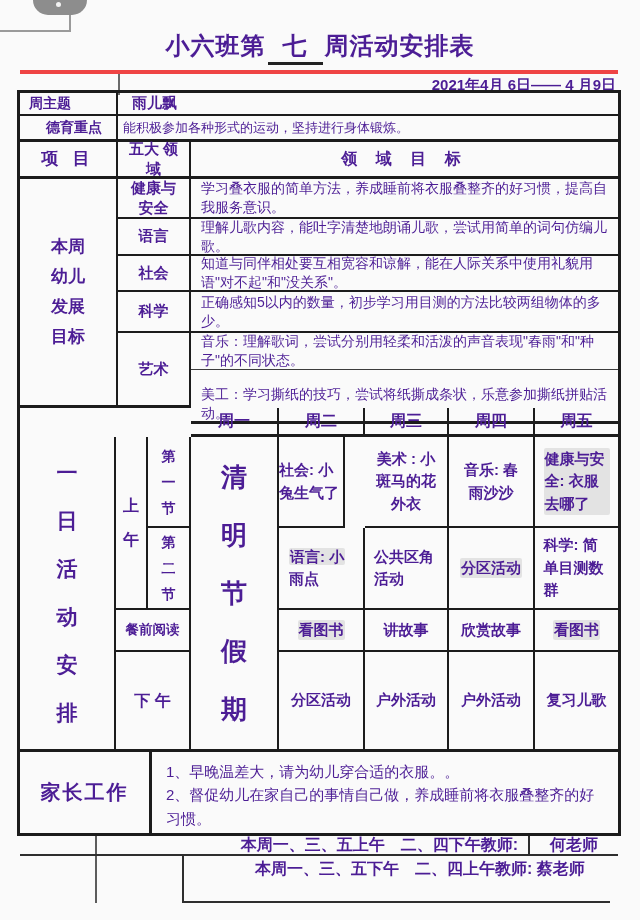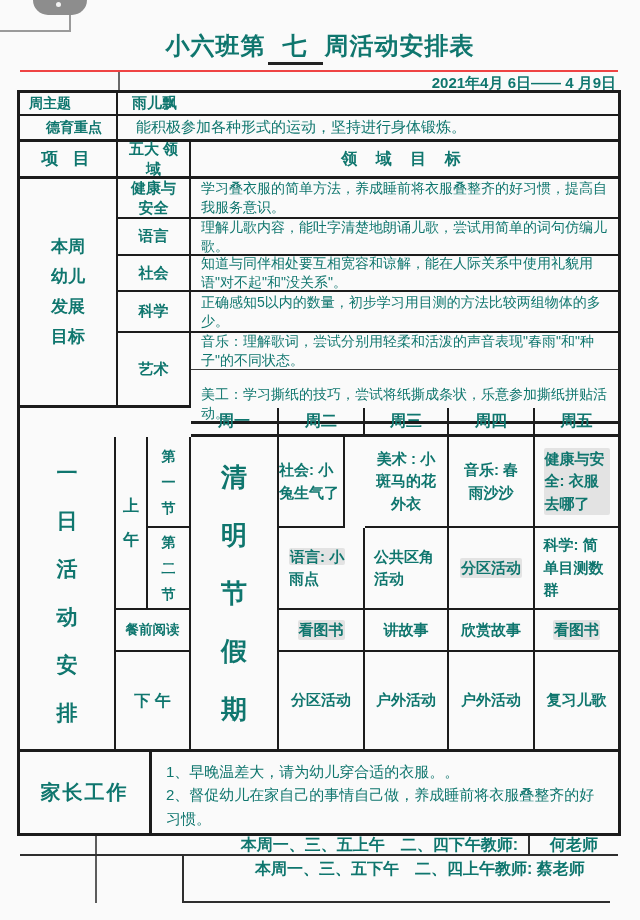--- a/index.html
+++ b/index.html
@@ -1,39 +1,39 @@
 <!DOCTYPE html>
 <html><head>
 <meta charset="utf-8">
 <style>
   html,body{margin:0;padding:0;background:#e9e9e9;}
   .page{
     position:relative;width:640px;height:920px;background:#fafafa;overflow:hidden;
-    font-family:"Liberation Sans","DejaVu Sans",sans-serif;color:#0f766e;
+    font-family:"Liberation Sans","DejaVu Sans",sans-serif;color:#4c1d95;
   }
   .cell{
     position:absolute;box-sizing:border-box;display:flex;align-items:center;justify-content:center;
     border:0 solid #1c1c1c;text-align:center;line-height:1.35;
   }
   .leftal{justify-content:flex-start;text-align:left;}
   .br2{border-right-width:2px}
   .br3{border-right-width:3px}
   .bb1{border-bottom-width:1px;border-bottom-color:#3c3c3c}
   .bb2{border-bottom-width:2px}
   .bb3{border-bottom-width:3px}
   .bold{font-weight:bold}
   .hl{background:#e3e3e3;border-radius:2px;padding:0 1px;box-decoration-break:clone;-webkit-box-decoration-break:clone;}
   .vtxt{display:block;text-align:center;}
   .tbl{
     position:absolute;left:17px;top:90px;width:604px;height:746px;
     border:3px solid #1c1c1c;box-sizing:border-box;background:transparent;
   }
   .title{position:absolute;left:0;top:30px;width:640px;text-align:center;font-size:24px;font-weight:bold;letter-spacing:1px;}
   .title .wk{display:inline-block;border-bottom:3px solid #222;padding:0 15px;margin:0 2px;}
-  .daterow{position:absolute;left:20px;top:70px;width:598px;height:23px;border-top:2px solid #ef4444;box-sizing:border-box;}
+  .daterow{position:absolute;left:20px;top:70px;width:598px;height:23px;border-top:4px solid #ef4444;box-sizing:border-box;}
   .daterow .vline{position:absolute;left:98px;top:0;width:2px;height:21px;background:#6a6a6a;}
   .daterow .dtext{position:absolute;right:2px;top:2px;font-size:15px;font-weight:bold;}
   .blob{position:absolute;left:33px;top:0;width:54px;height:15px;background:#8d8d8d;border-radius:0 0 16px 16px;}
   .blob .dot{position:absolute;left:23px;top:2px;width:5px;height:5px;border-radius:50%;background:#f2f2f2;}
   .corner{position:absolute;left:0;top:6px;width:71px;height:26px;border-right:2px solid #9a9a9a;border-bottom:2px solid #9a9a9a;box-sizing:border-box;}
   .t1{position:absolute;left:20px;top:836px;width:598px;height:20px;border-bottom:2px solid #2e2e2e;box-sizing:border-box;display:flex;justify-content:flex-end;align-items:center;font-size:16px;font-weight:bold;}
   .t1 .nm{border-left:2px solid #2e2e2e;width:88px;text-align:center;align-self:stretch;display:flex;align-items:center;justify-content:center;}
   .t2{position:absolute;left:182px;top:856px;width:428px;height:47px;border-left:2px solid #2e2e2e;border-bottom:2px solid #2e2e2e;box-sizing:border-box;font-size:16px;font-weight:bold;padding:2px 15px;text-indent:56px;line-height:1.35;}
   .stray{position:absolute;left:95px;top:836px;width:2px;height:67px;background:#5c5c5c;}
 </style>
@@ -52,21 +52,21 @@
   <div class="daterow">
     <div class="vline"></div>
     <div class="dtext">2021年4月 6日—— 4 月9日</div>
   </div>
 
   <div class="tbl">
 
     <div class="cell leftal br2 bb2 bold" style="left:0;top:0;width:98px;height:23px;padding-left:9px;font-size:14px;">周主题</div>
     <div class="cell leftal bb2 bold" style="left:98px;top:0;width:500px;height:23px;padding-left:14px;font-size:15px;">雨儿飘</div>
     <div class="cell leftal br2 bb3 bold" style="left:0;top:23px;width:98px;height:26px;padding-left:26px;font-size:14px;">德育重点</div>
-    <div class="cell leftal bb3" style="left:98px;top:23px;width:500px;height:26px;padding-left:18px;font-size:15px;">能积极参加各种形式的运动，坚持进行身体锻炼。</div>
+    <div class="cell leftal bb3" style="left:98px;top:23px;width:500px;height:26px;padding-left:5px;font-size:13px;">能积极参加各种形式的运动，坚持进行身体锻炼。</div>
 
     <div class="cell br2 bb3 bold" style="left:0;top:49px;width:98px;height:37px;font-size:17px;letter-spacing:5px;">项 目</div>
     <div class="cell br2 bb3 bold" style="left:98px;top:49px;width:73px;height:37px;font-size:15px;">
         <span class="vtxt" style="width:62px;">五大 领域</span>
       </div>
     <div class="cell bb3 bold" style="left:171px;top:49px;width:427px;height:37px;font-size:16px;letter-spacing:7px;">领 域 目 标</div>
 
     <div class="cell br2 bb3 bold" style="left:0;top:86px;width:98px;height:229px;font-size:17px;">
         <span class="vtxt" style="width:40px;line-height:30px;">本周幼儿发展目标</span>
       </div>

